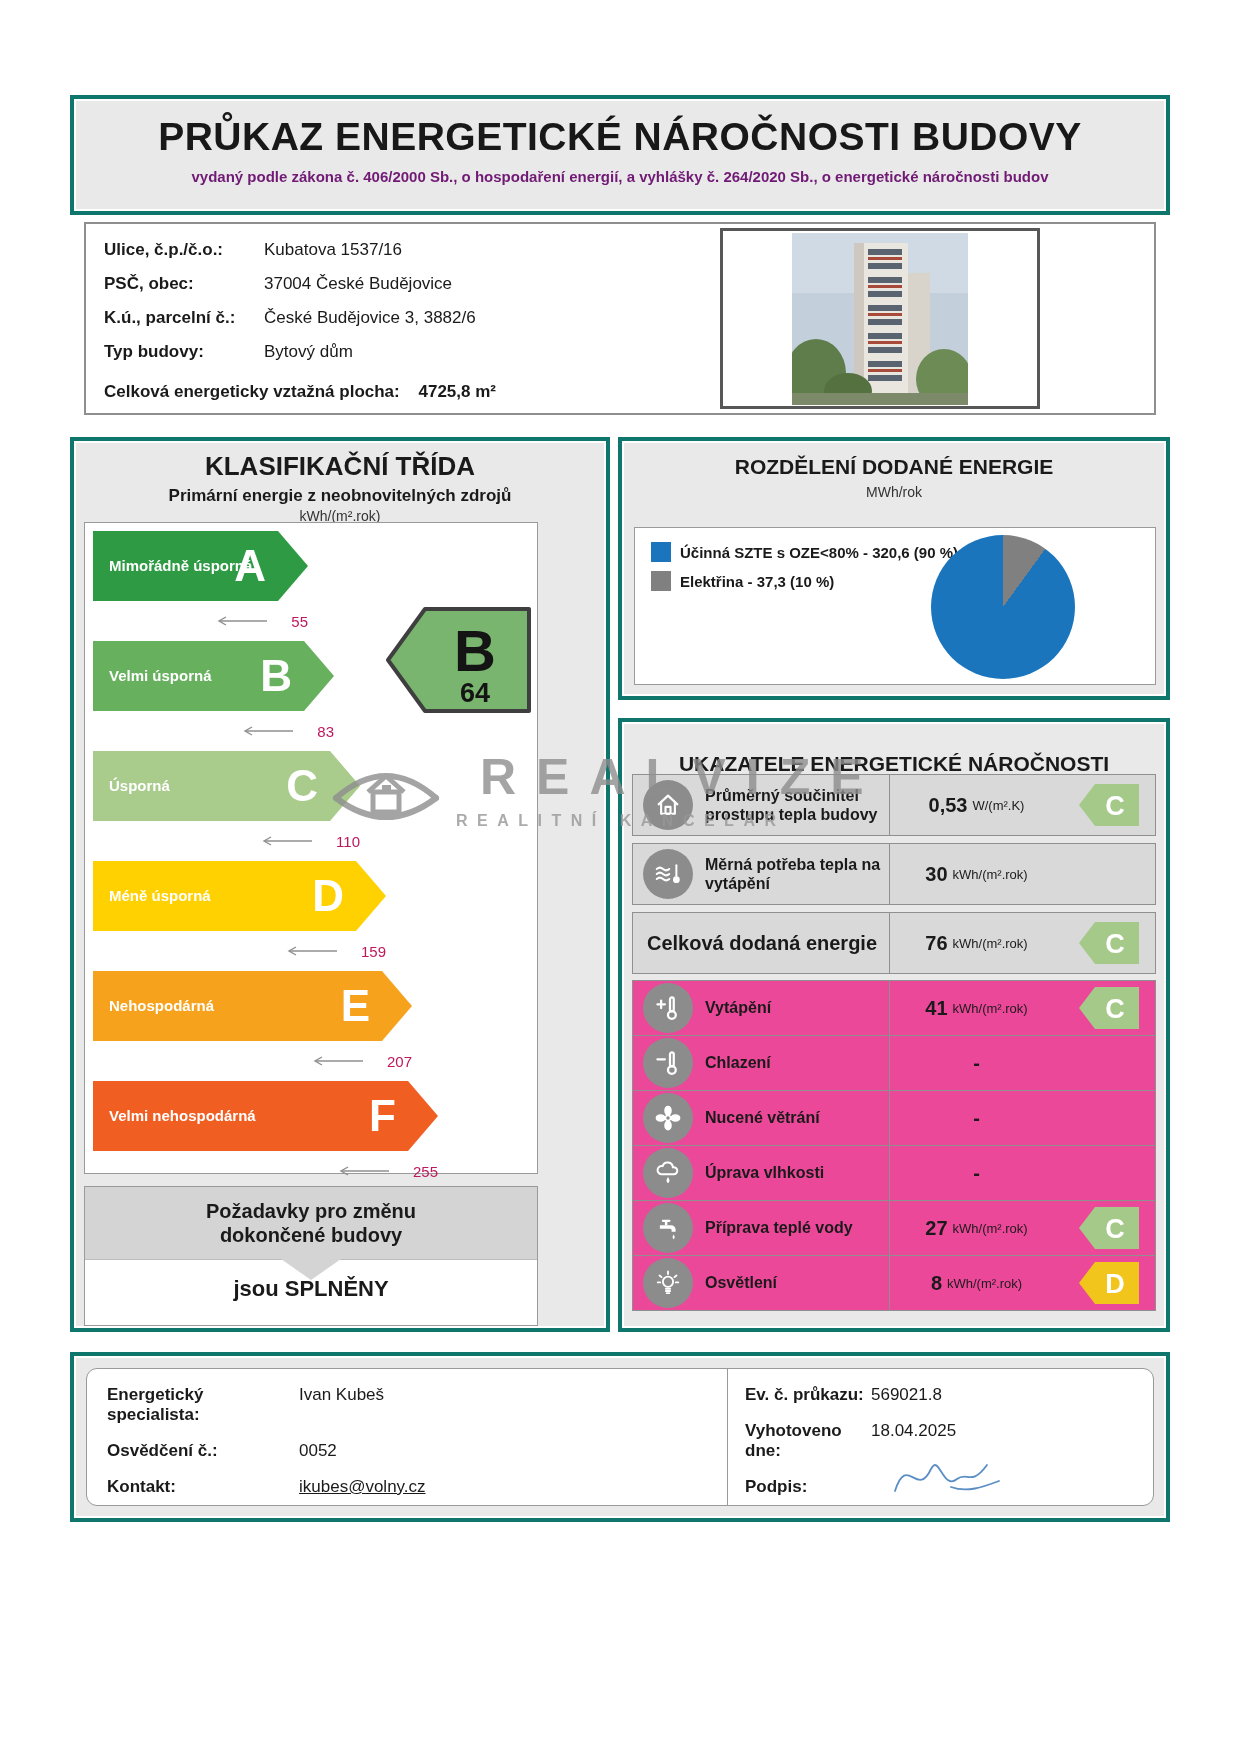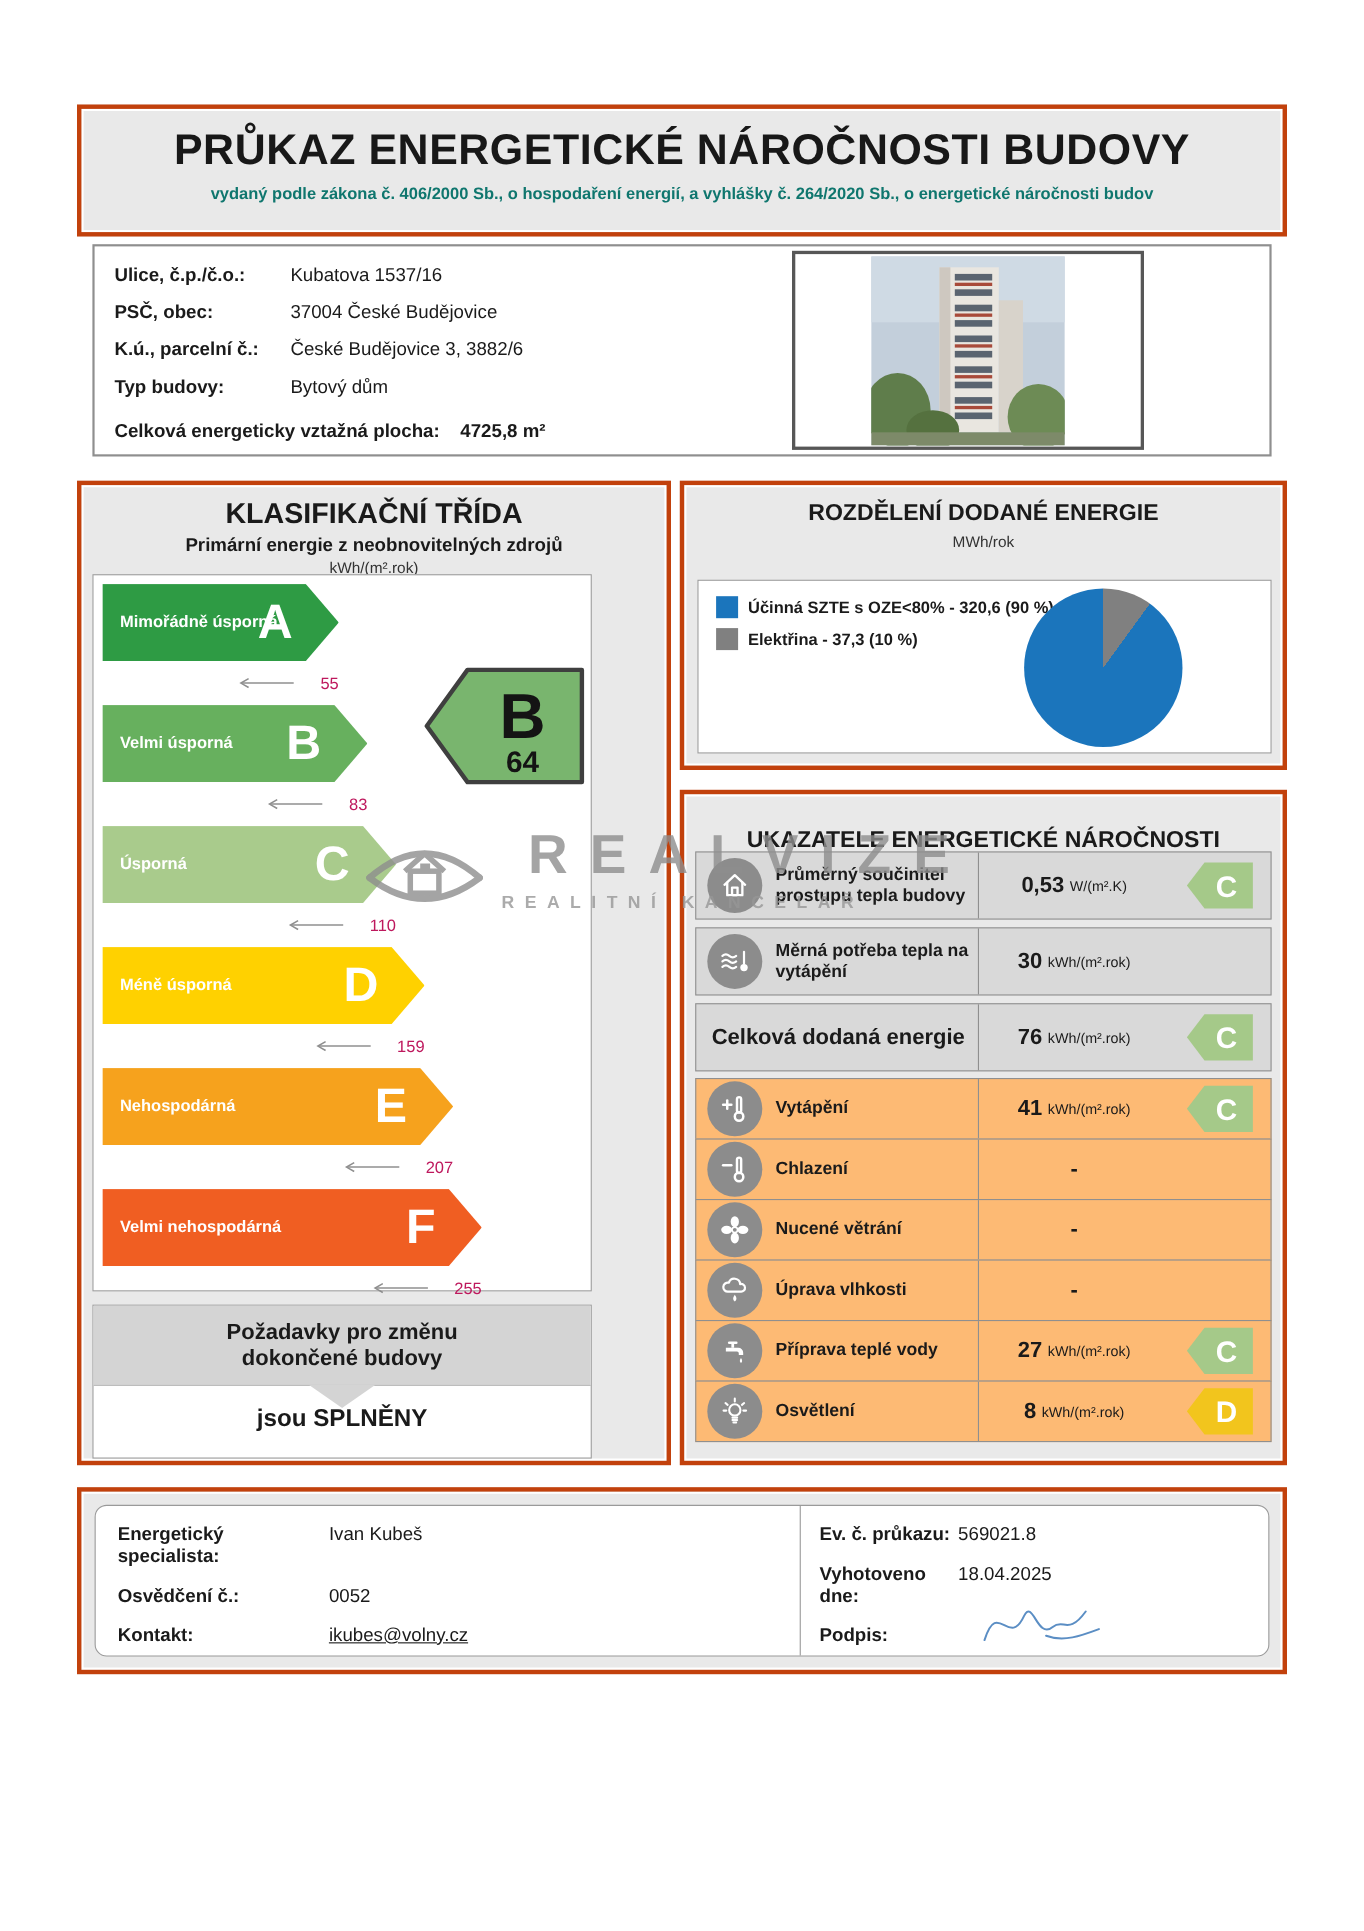--- a/index.html
+++ b/index.html
@@ -1,25 +1,25 @@
 <!DOCTYPE html>
 <html><head>
 <meta charset="utf-8">
 <style>
   html,body{margin:0;padding:0;background:#fff;}
   #page{position:relative;width:1240px;height:1755px;background:#fff;
         font-family:"Liberation Sans",sans-serif;color:#1a1a1a;overflow:hidden;}
-  .panel{position:absolute;background:#e9e9e9;border:4px solid #c2410c;
+  .panel{position:absolute;background:#e9e9e9;border:4px solid #0f766e;
          box-sizing:border-box;box-shadow:inset 0 0 0 2px #fff;}
   .inner-box{position:absolute;background:#fff;border:1px solid #9a9a9a;box-sizing:border-box;}
 
   
   #header{left:70px;top:95px;width:1100px;height:120px;text-align:center;}
   #header h1{margin:16px 10px 0;font-size:39px;letter-spacing:.5px;font-weight:bold;color:#181818;}
-  #header .sub{margin-top:9px;font-size:15px;font-weight:bold;color:#0f766e;}
+  #header .sub{margin-top:9px;font-size:15px;font-weight:bold;color:#701a75;}
 
   
   #building-box{position:absolute;left:84px;top:222px;width:1072px;height:193px;
                 background:#fff;border:2px solid #8f8f8f;box-sizing:border-box;}
   #building-rows{position:absolute;left:18px;top:16px;}
   .b-row{display:flex;margin-bottom:14px;font-size:17px;}
   .b-row .lbl{font-weight:bold;width:160px;}
   #area-row{position:absolute;left:18px;top:158px;font-size:17px;font-weight:bold;}
   #area-row .val{margin-left:14px;}
   #photo-box{position:absolute;left:634px;top:4px;width:320px;height:181px;
@@ -58,21 +58,21 @@
   #legend{position:absolute;left:16px;top:14px;}
   .lg-row{display:flex;align-items:center;gap:9px;margin-bottom:9px;}
   .lg-sq{width:20px;height:20px;flex:0 0 auto;}
   .lg-txt{font-size:15px;font-weight:bold;}
   #pie{position:absolute;left:296px;top:7px;width:144px;height:144px;border-radius:50%;}
 
   
   #ind-panel{left:618px;top:718px;width:552px;height:614px;}
   #ind-panel h2{margin:30px 0 0;font-size:21px;font-weight:bold;text-align:center;}
   #ind-rows{position:absolute;left:10px;top:52px;width:524px;}
-  .ind-row{position:relative;display:flex;align-items:stretch;background:#fdba74;
+  .ind-row{position:relative;display:flex;align-items:stretch;background:#ec4899;
            border:1px solid #8f8f8f;box-sizing:border-box;margin-top:-1px;}
   .ind-row.shaded{background:#d9d9d9;margin-bottom:7px;margin-top:0;}
   .ind-left{width:256px;display:flex;align-items:center;gap:12px;padding-left:10px;box-sizing:border-box;}
   .ind-left.center{justify-content:center;padding-left:2px;}
   .ind-icon{width:50px;height:50px;border-radius:50%;background:#8c8c8c;flex:0 0 auto;
             display:flex;align-items:center;justify-content:center;}
   .ind-label{font-size:16px;font-weight:bold;line-height:1.2;}
   .ind-label.big{font-size:20px;}
   .ind-val{width:174px;border-left:1px solid #8f8f8f;display:flex;align-items:center;
            justify-content:center;gap:5px;box-sizing:border-box;}

